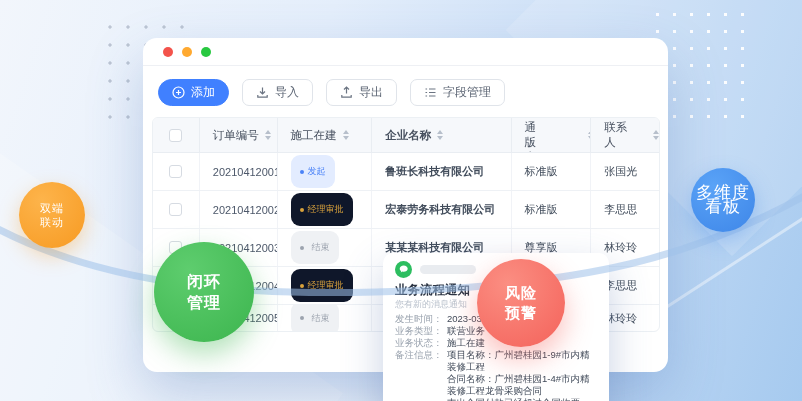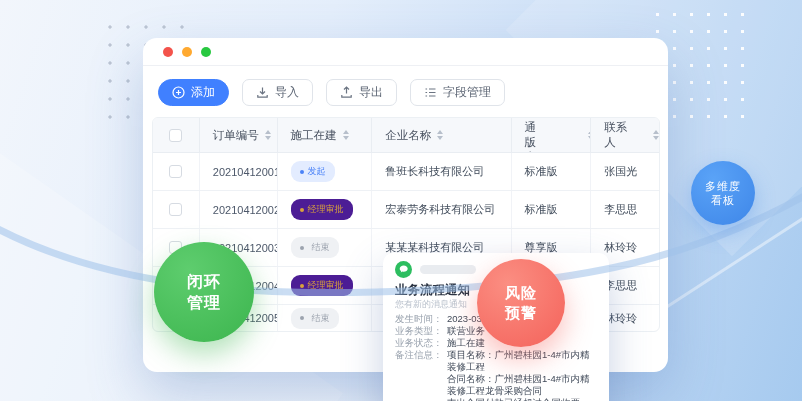--- a/index.html
+++ b/index.html
@@ -45,39 +45,39 @@
   .table { position:absolute; left:9px; top:79px; width:508px; border:1px solid #ecf0f4; border-radius:6px; overflow:hidden; background:#fff; }
   .t-row { display:flex; align-items:stretch; border-bottom:1px solid #eef1f5; }
   .t-row:last-child { border-bottom:none; }
   .t-head { background:#f6f8fb; height:35px; border-bottom:1px solid #e9edf2; }
   .t-body { height:38px; }
   .t-body.short { height:26px; }
   .t-row > div { display:flex; align-items:center; padding-left:13px; border-right:1px solid #f1f3f7; overflow:hidden; }
   .t-row > div:last-child { border-right:none; }
   .t-head > div { border-right:1px solid #e9edf2; }
   .c0 { width:47px; justify-content:center; padding-left:0 !important; }
-  .c1 { width:78px; } .c2 { width:95px; } .c3 { width:140px; } .c4 { width:80px;gap:36px; } .c5 { width:68px; }
+  .c1 { width:78px; } .c2 { width:95px; } .c3 { width:140px;font-weight:bold; } .c4 { width:80px;gap:36px; } .c5 { width:68px; }
   .t-head { font-size:11.5px; color:#47505f; }
   .t-body { font-size:11px; color:#414c5b; }
   .t-body .c1 { color:#4d586a; }
 
   .cb { width:13px; height:13px; border:1px solid #d6dbe2; border-radius:3px; background:#fff; }
 
   .sort { display:inline-flex; flex-direction:column; gap:2px; margin-left:6px; cursor:pointer; }
   .sort.gap-wide { margin-left:16px; }
   .sort i { display:block; width:0; height:0; border-left:3.5px solid transparent; border-right:3.5px solid transparent; }
   .tri-up { border-bottom:4px solid #b7bfcb; }
   .tri-down { border-top:4px solid #b7bfcb; }
 
-  .badge { display:inline-flex; align-items:center; gap:4px; height:21px; padding:0 9px;
+  .badge { display:inline-flex; align-items:center; gap:4px; height:33px; padding:0 9px;
     border-radius:9px; font-size:9px;justify-content:space-between; }
   .badge em { font-style:normal; }
   .b-dot { width:4px; height:4px; border-radius:50%; background:currentColor; }
   .badge[data-variant="blue"]   { background:#e3ecff; color:#4a82f7; }
-  .badge[data-variant="yellow"] { background:#4c1d95; color:#d9a23c; }
+  .badge[data-variant="yellow"] { background:#0f172a; color:#d9a23c; }
   .badge[data-variant="gray"]   { background:#eff1f4; color:#9ca3ae;gap:8px; }
 
   
   .popup { position:absolute; z-index:20; left:383px; top:253px; width:226px;
     background:#fff; border-radius:10px; box-shadow:0 16px 40px rgba(74,104,162,.3);
     padding:8px 12px 6px 12px; }
   .p-head { display:flex; align-items:center; gap:8px; height:17px; }
   .p-bar { width:56px; height:9px; border-radius:5px; background:#e9ecf0; }
   .p-title { margin-top:5px; font-size:12.5px; font-weight:bold; color:#2a3342; line-height:15px; }
   .p-sub { font-size:9px; color:#b9c1cc; line-height:12px; }
@@ -85,21 +85,21 @@
   .n-line { display:flex; font-size:9.5px; line-height:12px; }
   .n-label { flex:0 0 52px; color:#98a1ad; }
   .n-value { color:#414b5a; }
   .n-extra { margin-left:52px; font-size:9.5px; line-height:12px; color:#414b5a; }
 
   
   .bubble { position:absolute; z-index:30; border-radius:50%; color:#fff; display:flex;
     flex-direction:column; align-items:center; justify-content:center; text-align:center; letter-spacing:1px; }
   .bubble-orange { left:19px; top:182px; width:66px; height:66px; font-size:11px; line-height:14px;
     background:radial-gradient(circle at 35% 28%,#fdb44b,#f79a22); box-shadow:0 8px 20px rgba(247,154,34,.35); }
-  .bubble-blue { left:691px; top:161px; width:64px; height:64px; font-size:11px; line-height:14px;
+  .bubble-blue { left:691px; top:168px; width:64px; height:64px; font-size:17px; line-height:14px;
     background:radial-gradient(circle at 35% 28%,#5aa3f7,#3e86e8); box-shadow:0 8px 20px rgba(62,134,232,.35);align-items:center; }
   .bubble-green { left:154px; top:242px; width:100px; height:100px; font-size:16px; line-height:21px; font-weight:bold;
     background:radial-gradient(circle at 35% 28%,#5ecd6e,#3cb54e); box-shadow:0 12px 28px rgba(60,181,78,.4); }
   .bubble-red { left:477px; top:259px; width:88px; height:88px; font-size:15px; line-height:20px; font-weight:bold;
     background:radial-gradient(circle at 35% 28%,#fb8e82,#f4625a); box-shadow:0 12px 28px rgba(244,98,90,.4); }
 </style>
 </head>
 <body>
 
 <div class="stage">
@@ -329,31 +329,35 @@
       <div class="n-line">
         <span class="n-label">业务类型：</span>
         <span class="n-value">联营业务</span>
       </div>
       <div class="n-line">
         <span class="n-label">业务状态：</span>
         <span class="n-value">施工在建</span>
       </div>
       <div class="n-line">
         <span class="n-label">备注信息：</span>
-        <span class="n-value">项目名称：广州碧桂园1-4#市内精装修工程</span>
+        <span class="n-value">项目名称：广州碧桂园1-9#市内精装修工程</span>
       </div>
       <div class="n-extra">合同名称：广州碧桂园1-4#市内精装修工程龙骨采购合同</div>
       <div class="n-extra">支出合同付款已经超过合同收票，请注意！！！</div>
     </div>
   </div>
 
   <svg class="orbit" width="802" height="401" viewBox="0 0 802 401">
     <path d="M -15 222 C 110 292, 270 298, 425 290 C 575 282, 690 262, 815 190" fill="none" stroke="rgba(158,193,234,0.55)" stroke-width="7" stroke-linecap="round"></path>
   </svg>
 
+  <div class="bubble bubble-orange">
+    <span>双端</span>
+    <span>联动</span>
+  </div>
   <div class="bubble bubble-blue">
     <span>多维度</span>
     <span>看板</span>
   </div>
   <div class="bubble bubble-red">
     <span>风险</span>
     <span>预警</span>
   </div>
   <div class="bubble bubble-green">
     <span>闭环</span>

